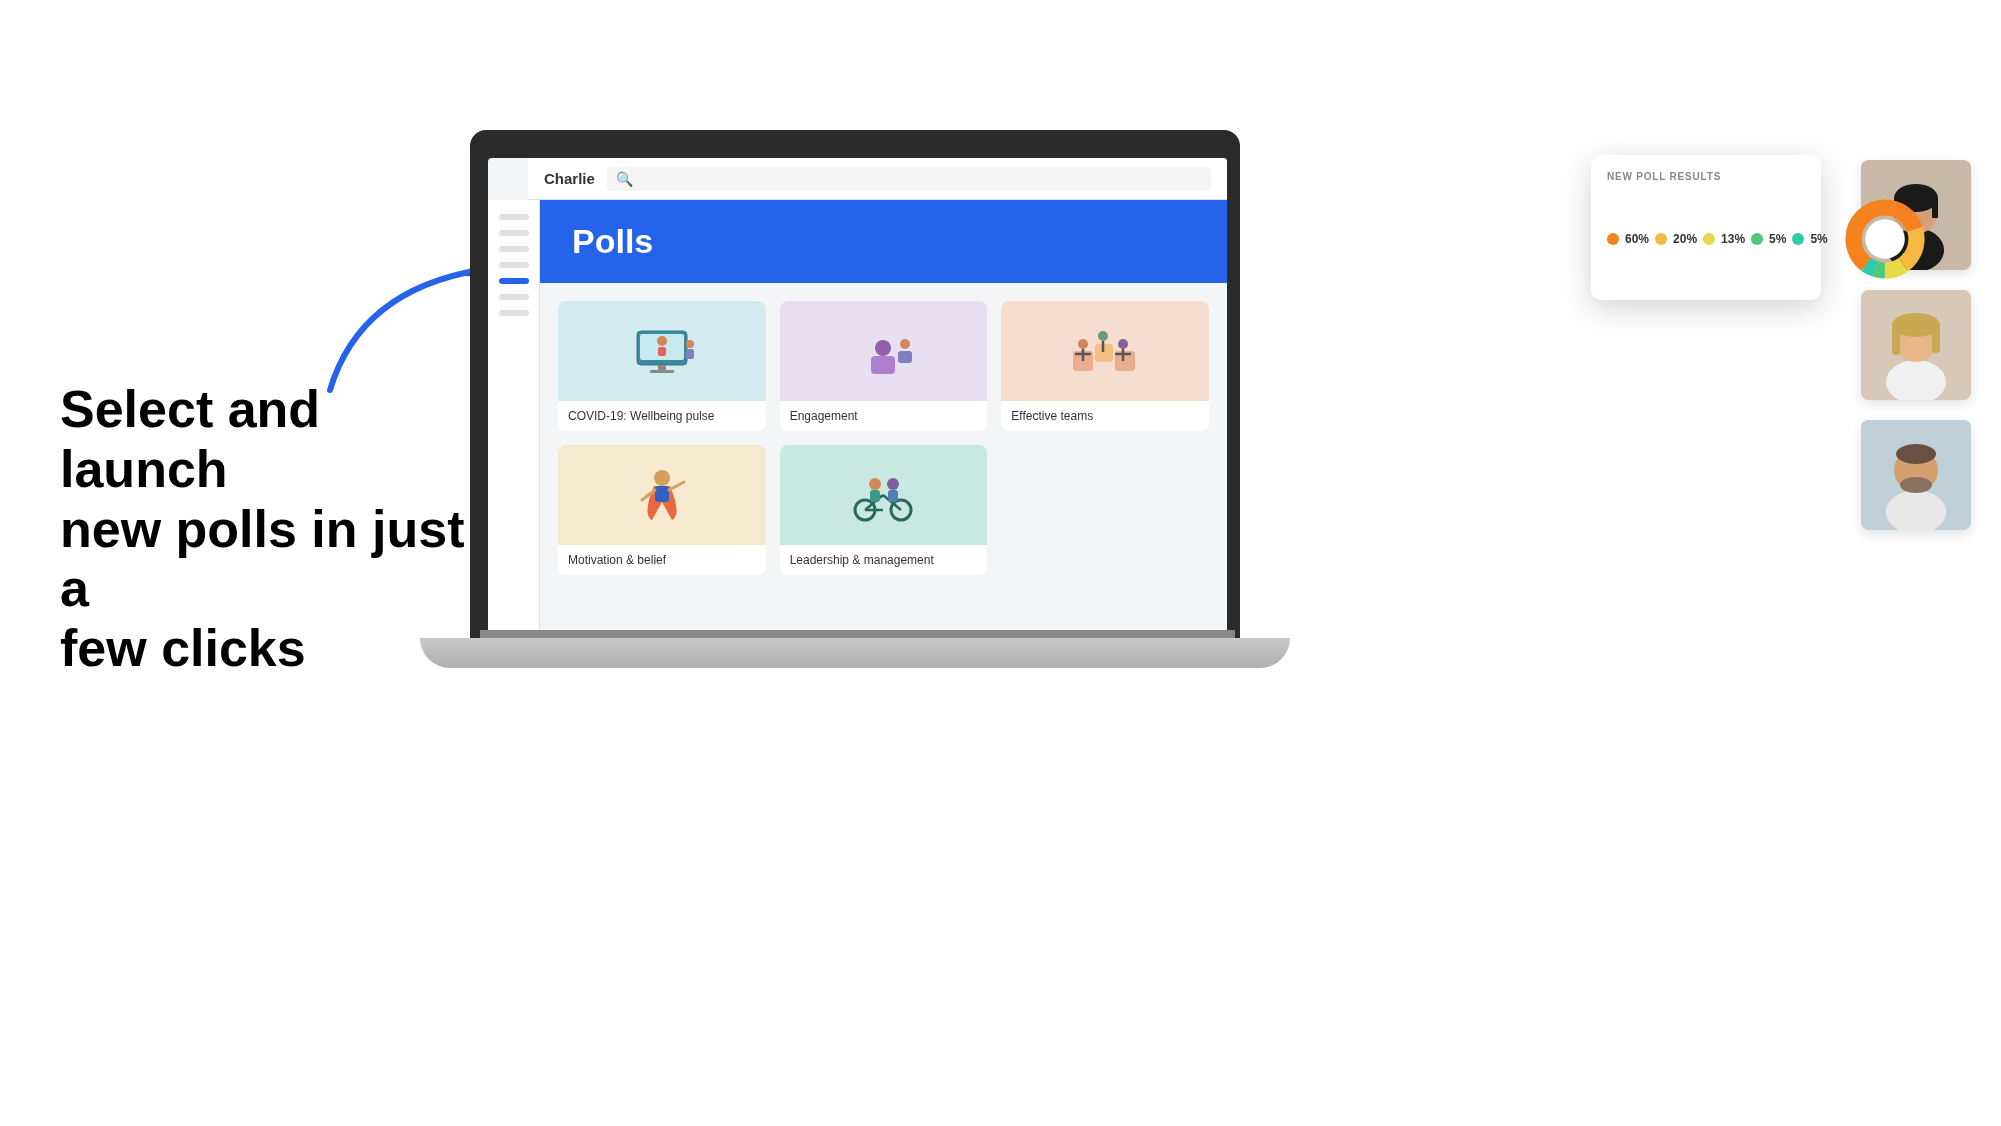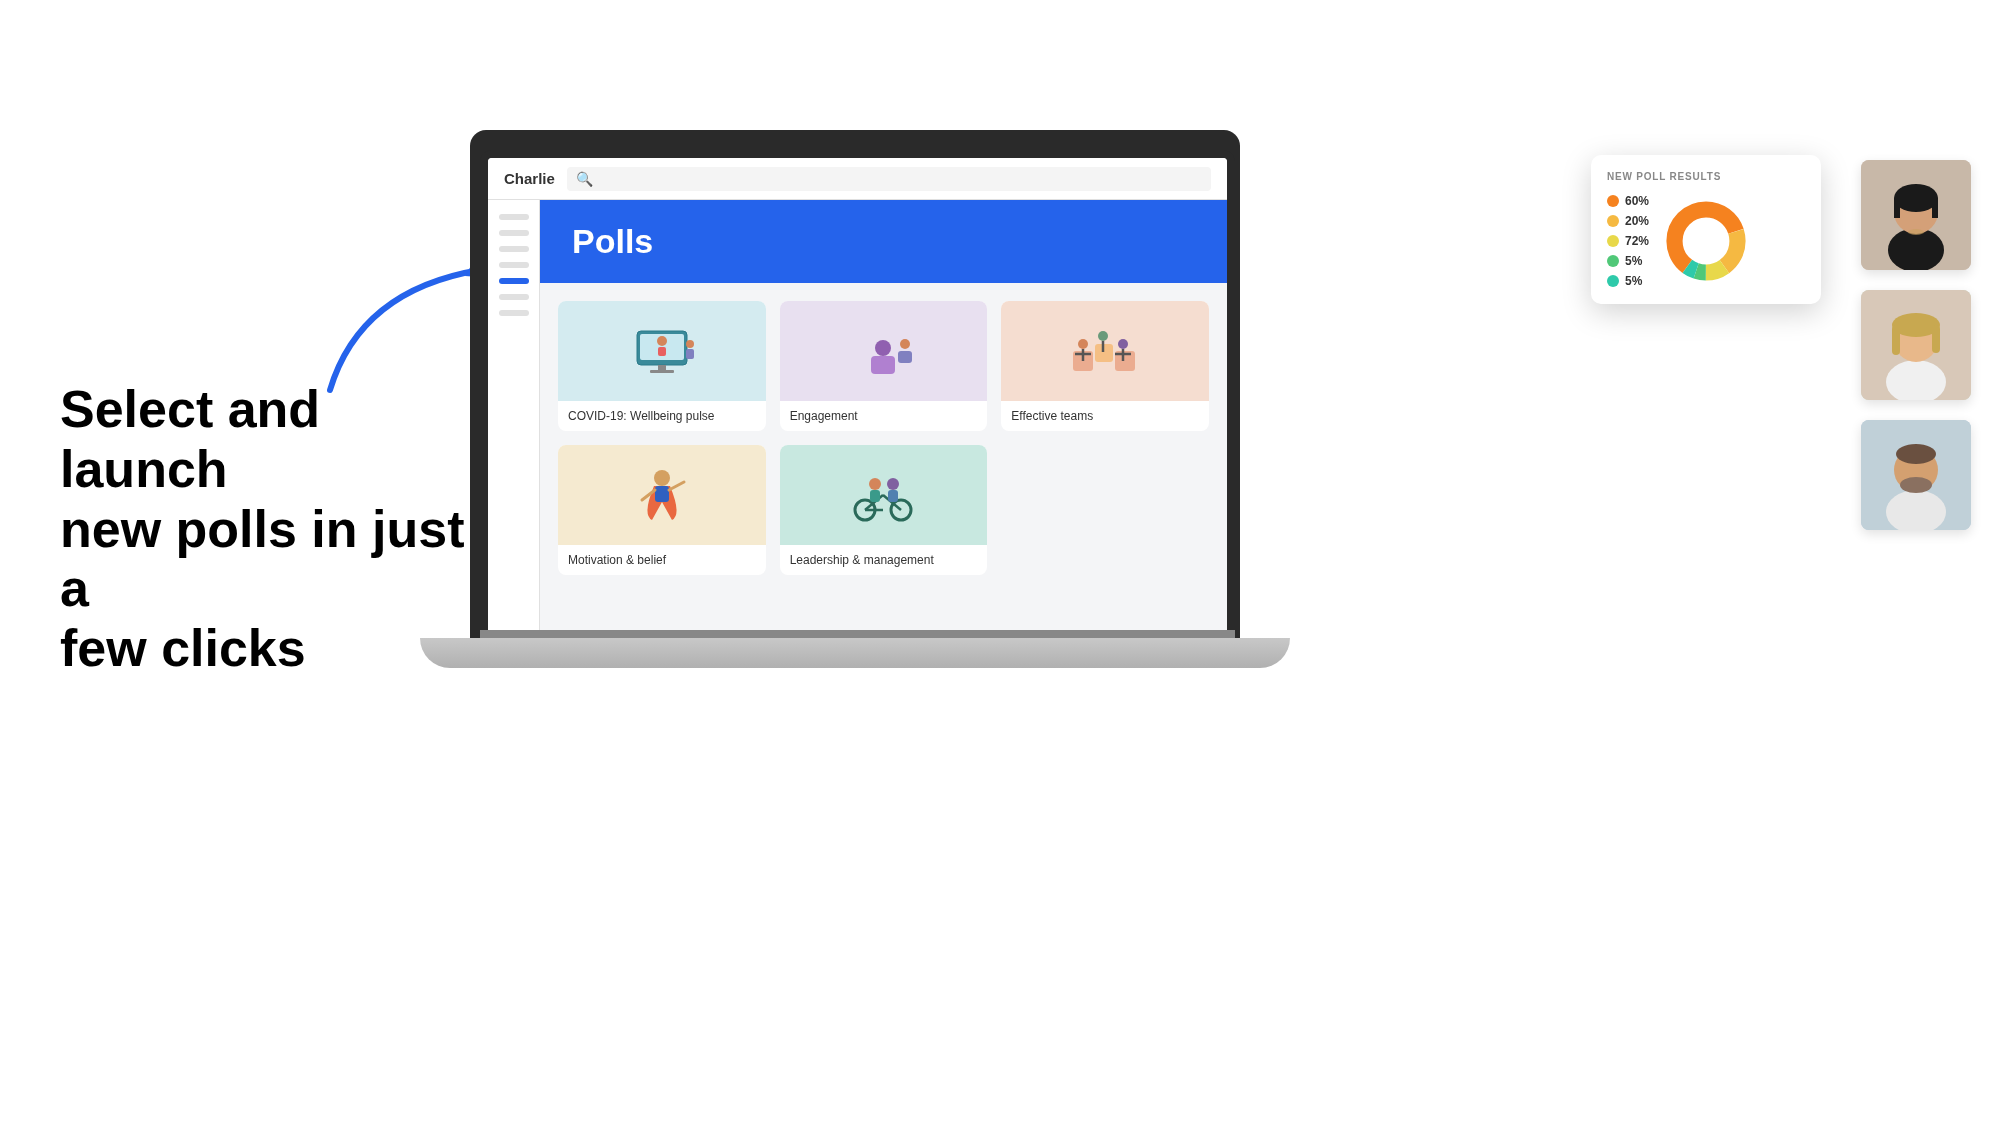--- a/index.html
+++ b/index.html
@@ -83,20 +83,21 @@
 
     
     .topbar {
       display: flex;
       align-items: center;
       height: 42px;
       background: #ffffff;
       border-bottom: 1px solid #e0e0e0;
       padding: 0 16px;
       gap: 12px;
+      margin-left: 40px;
     }
     .topbar-brand {
       font-weight: 700;
       font-size: 15px;
       color: #333;
     }
     .topbar-search {
       display: flex;
       align-items: center;
       background: #f4f4f4;
@@ -211,22 +212,23 @@
       text-transform: uppercase;
       margin-bottom: 12px;
     }
     .popup-body {
       display: flex;
       align-items: center;
       gap: 12px;
     }
     .popup-legend {
       display: flex;
-      flex-direction: column;
+      flex-direction: row;
       gap: 6px;
+      align-items: flex-end;
     }
     .legend-item {
       display: flex;
       align-items: center;
       gap: 6px;
       font-size: 12px;
       font-weight: 600;
       color: #333;
     }
     .legend-dot {
@@ -429,21 +431,21 @@
       <div class="legend-item">
         <div class="legend-dot" style="background:#f5821f;"></div>
         <span>60%</span>
       </div>
       <div class="legend-item">
         <div class="legend-dot" style="background:#f5b942;"></div>
         <span>20%</span>
       </div>
       <div class="legend-item">
         <div class="legend-dot" style="background:#e8d84a;"></div>
-        <span>72%</span>
+        <span>13%</span>
       </div>
       <div class="legend-item">
         <div class="legend-dot" style="background:#50c878;"></div>
         <span>5%</span>
       </div>
       <div class="legend-item">
         <div class="legend-dot" style="background:#2ecaaa;"></div>
         <span>5%</span>
       </div>
     </div>

